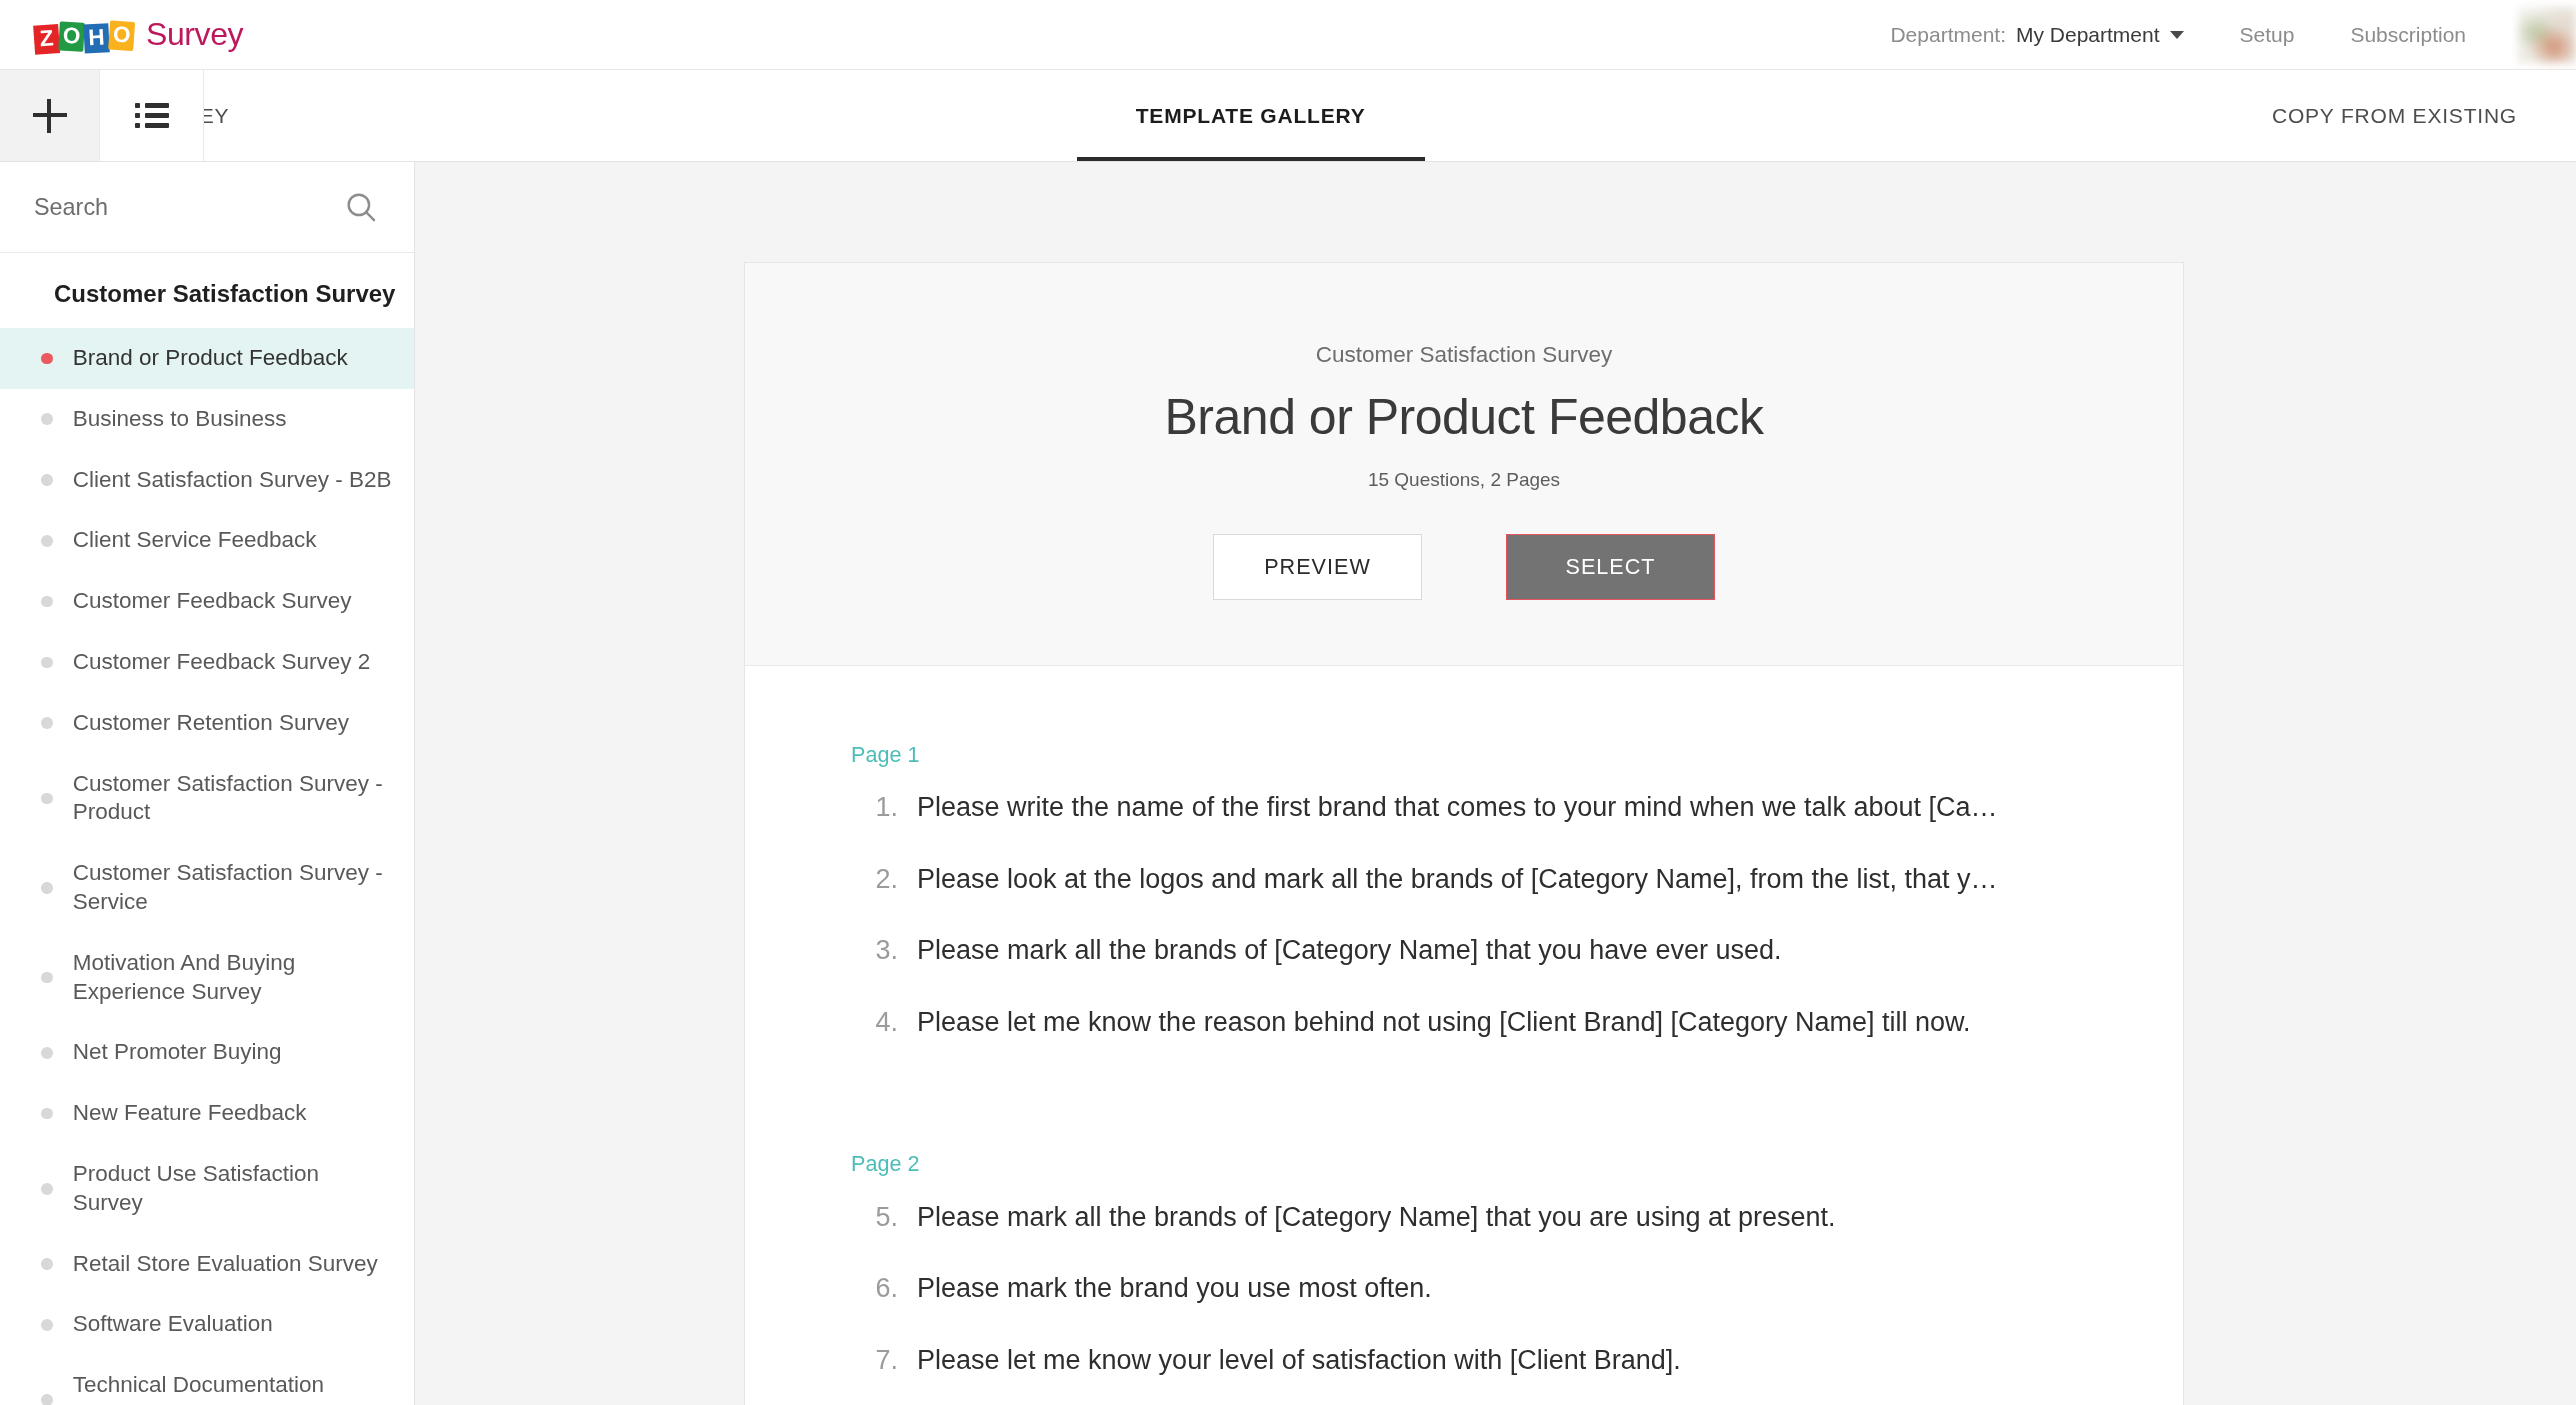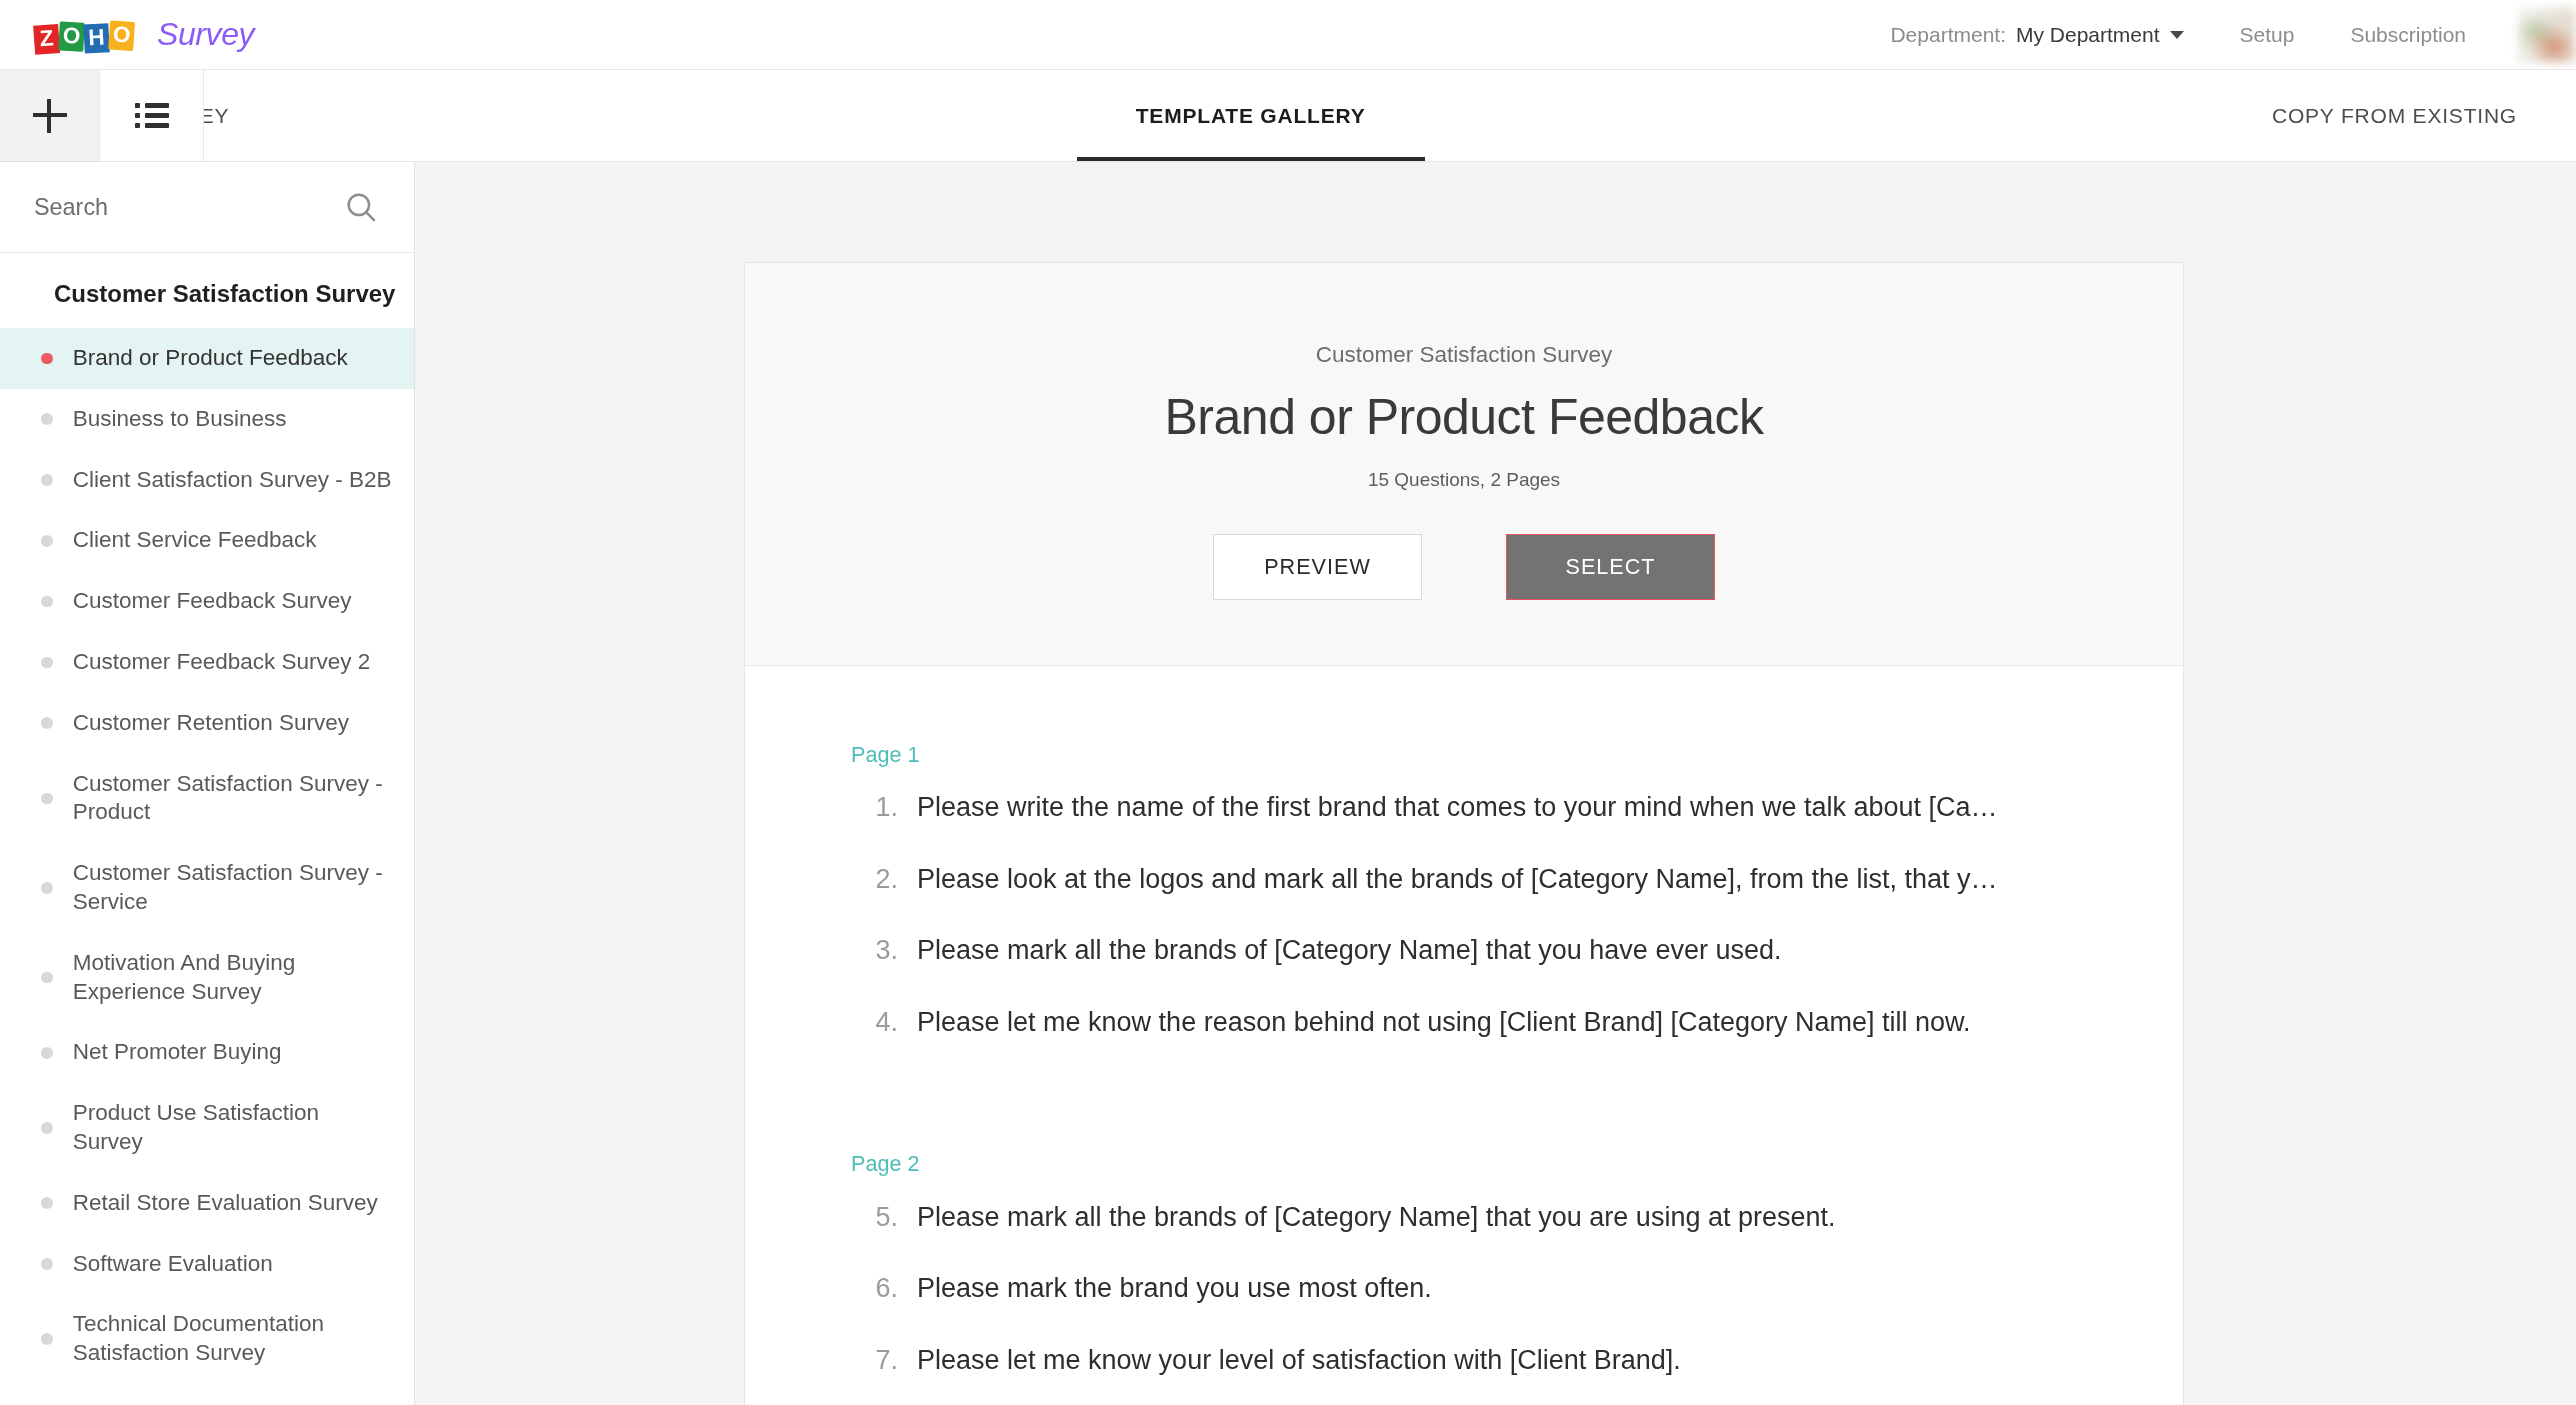--- a/index.html
+++ b/index.html
@@ -28,21 +28,21 @@
     line-height: 27px;
     width: 25px; height: 29px;
     text-align: center;
     font-family: "Liberation Sans", sans-serif;
   }
   .zl-z { background: #e42527; transform: rotate(-4deg) translateY(1.8px); }
   .zl-o1 { background: #229a44; transform: rotate(3deg) translateY(-0.9px); border-radius: 1.8px; }
   .zl-h { background: #226db4; transform: rotate(-3deg) translateY(0.9px); }
   .zl-o2 { background: #f9b21d; transform: rotate(4deg) translateY(-1.8px); border-radius: 1.8px; }
   .brand-name {
-    font-size: 32px; color: #8b5cf6; margin-left: 23px; letter-spacing: -0.4px; font-style: italic;
+    font-size: 32px; color: #be185d; margin-left: 12px; letter-spacing: -0.4px;
   }
   .topbar-right {
     margin-left: auto; display: flex; align-items: center; height: 70px;
   }
   .dept-label { font-size: 21px; color: #8c8c8c; margin-right: 10px; }
   .dept-value {
     font-size: 21px; color: #3a3a3a; display: flex; align-items: center;
   }
   .caret {
     display: inline-block; width: 0; height: 0; margin-left: 10px;
@@ -290,20 +290,24 @@
   <div class="tpl-item">
     <span class="bullet"></span>
     <span class="tpl-label">Motivation And Buying Experience Survey</span>
   </div>
   <div class="tpl-item">
     <span class="bullet"></span>
     <span class="tpl-label">Net Promoter Buying</span>
   </div>
   <div class="tpl-item">
     <span class="bullet"></span>
+    <span class="tpl-label">New Feature Feedback</span>
+  </div>
+  <div class="tpl-item">
+    <span class="bullet"></span>
     <span class="tpl-label">Product Use Satisfaction Survey</span>
   </div>
   <div class="tpl-item">
     <span class="bullet"></span>
     <span class="tpl-label">Retail Store Evaluation Survey</span>
   </div>
   <div class="tpl-item">
     <span class="bullet"></span>
     <span class="tpl-label">Software Evaluation</span>
   </div>

